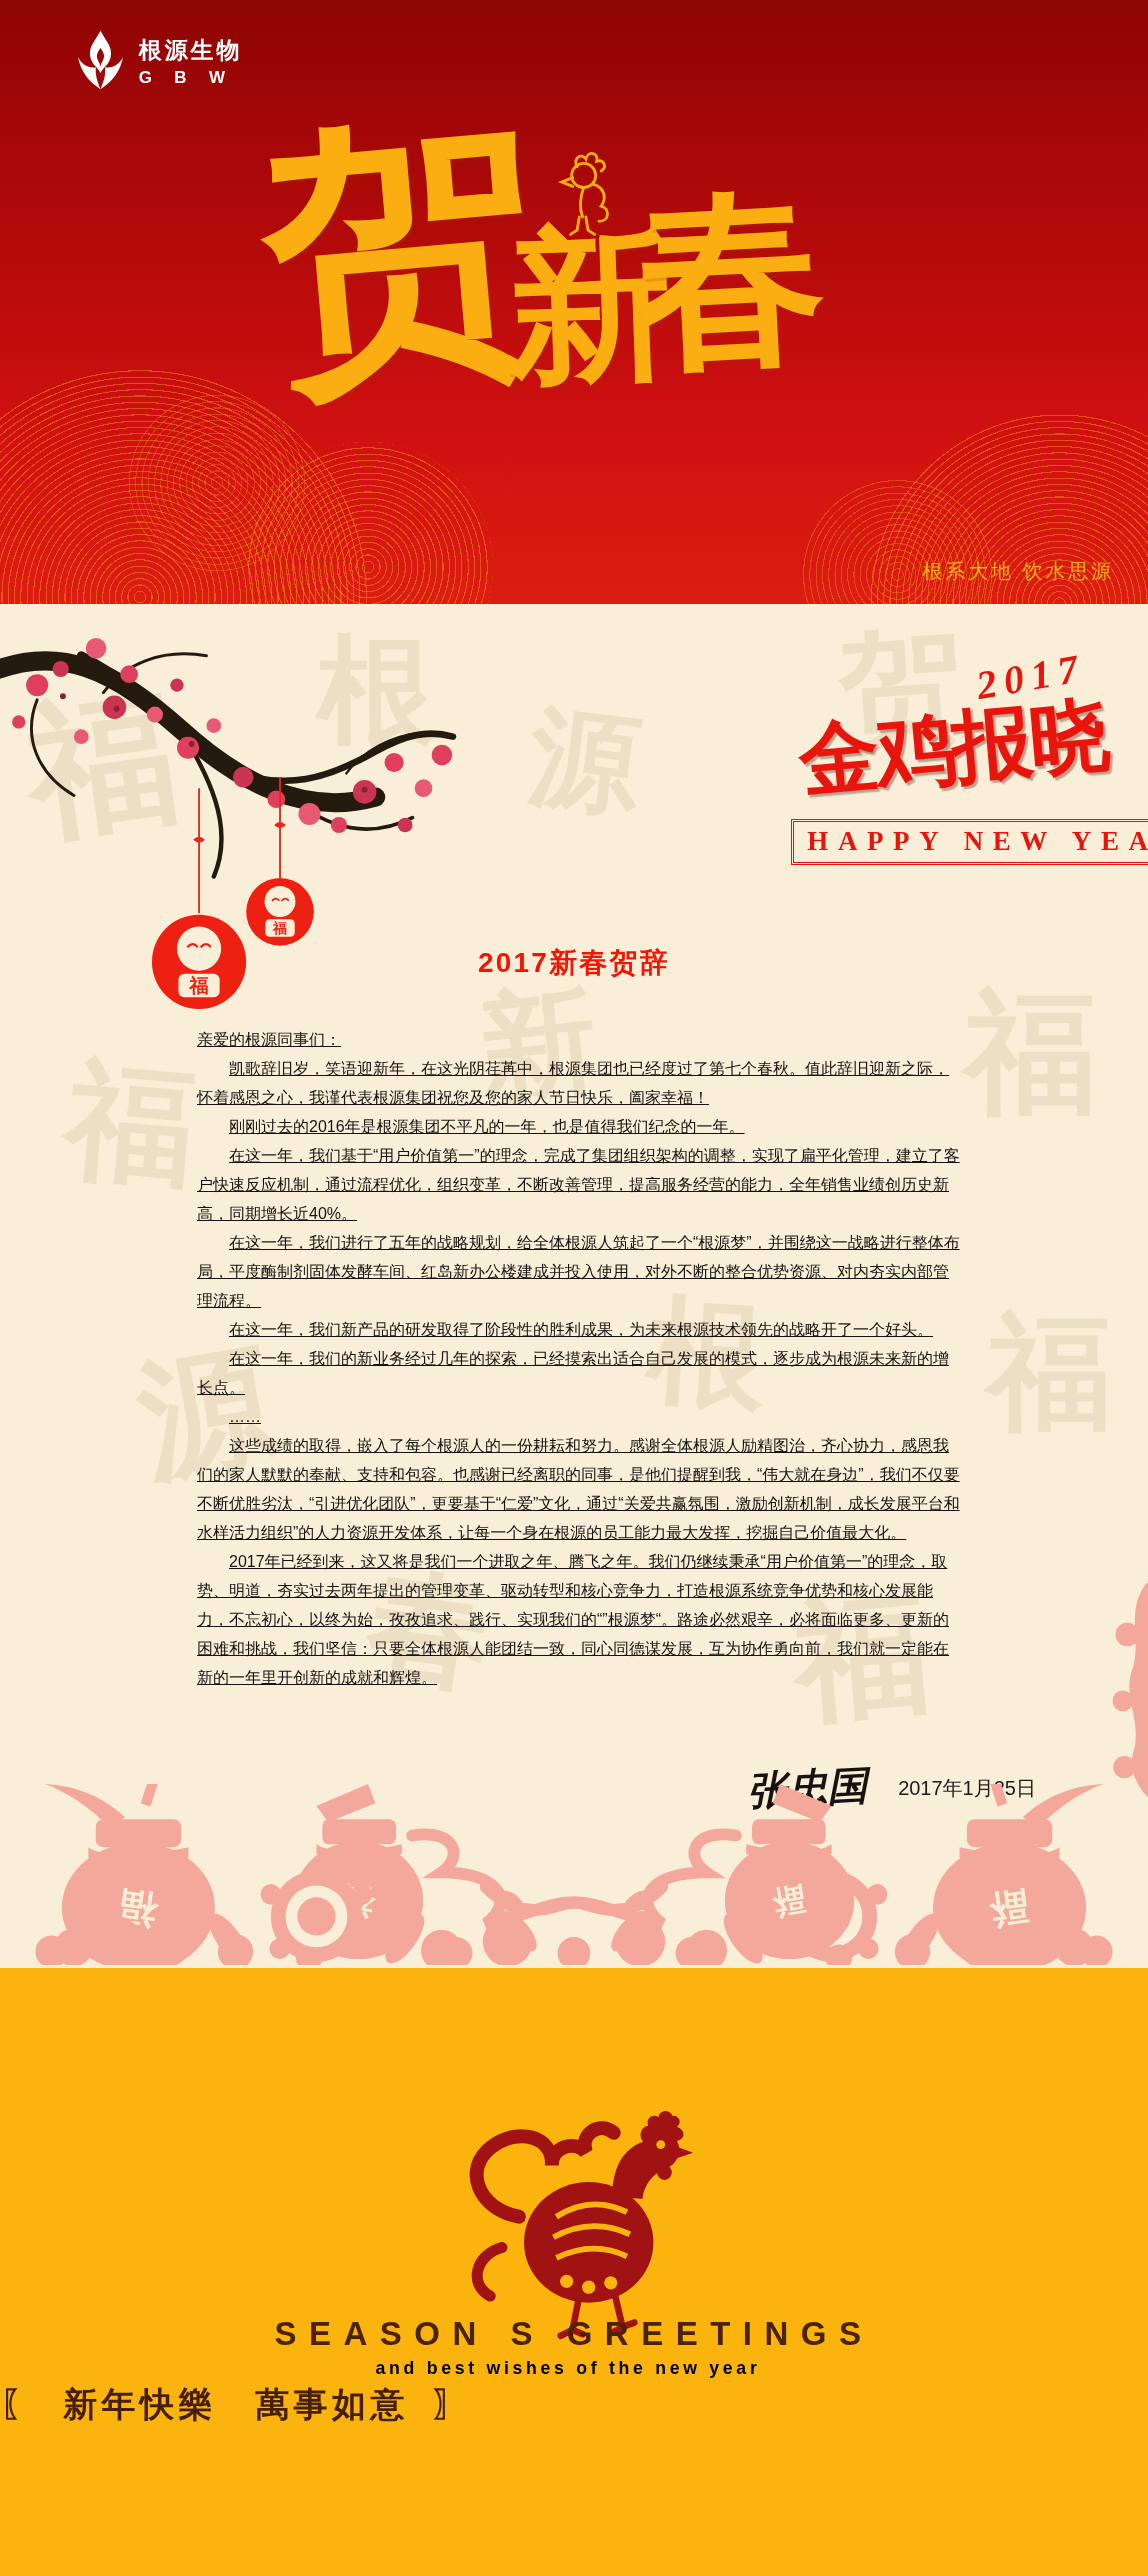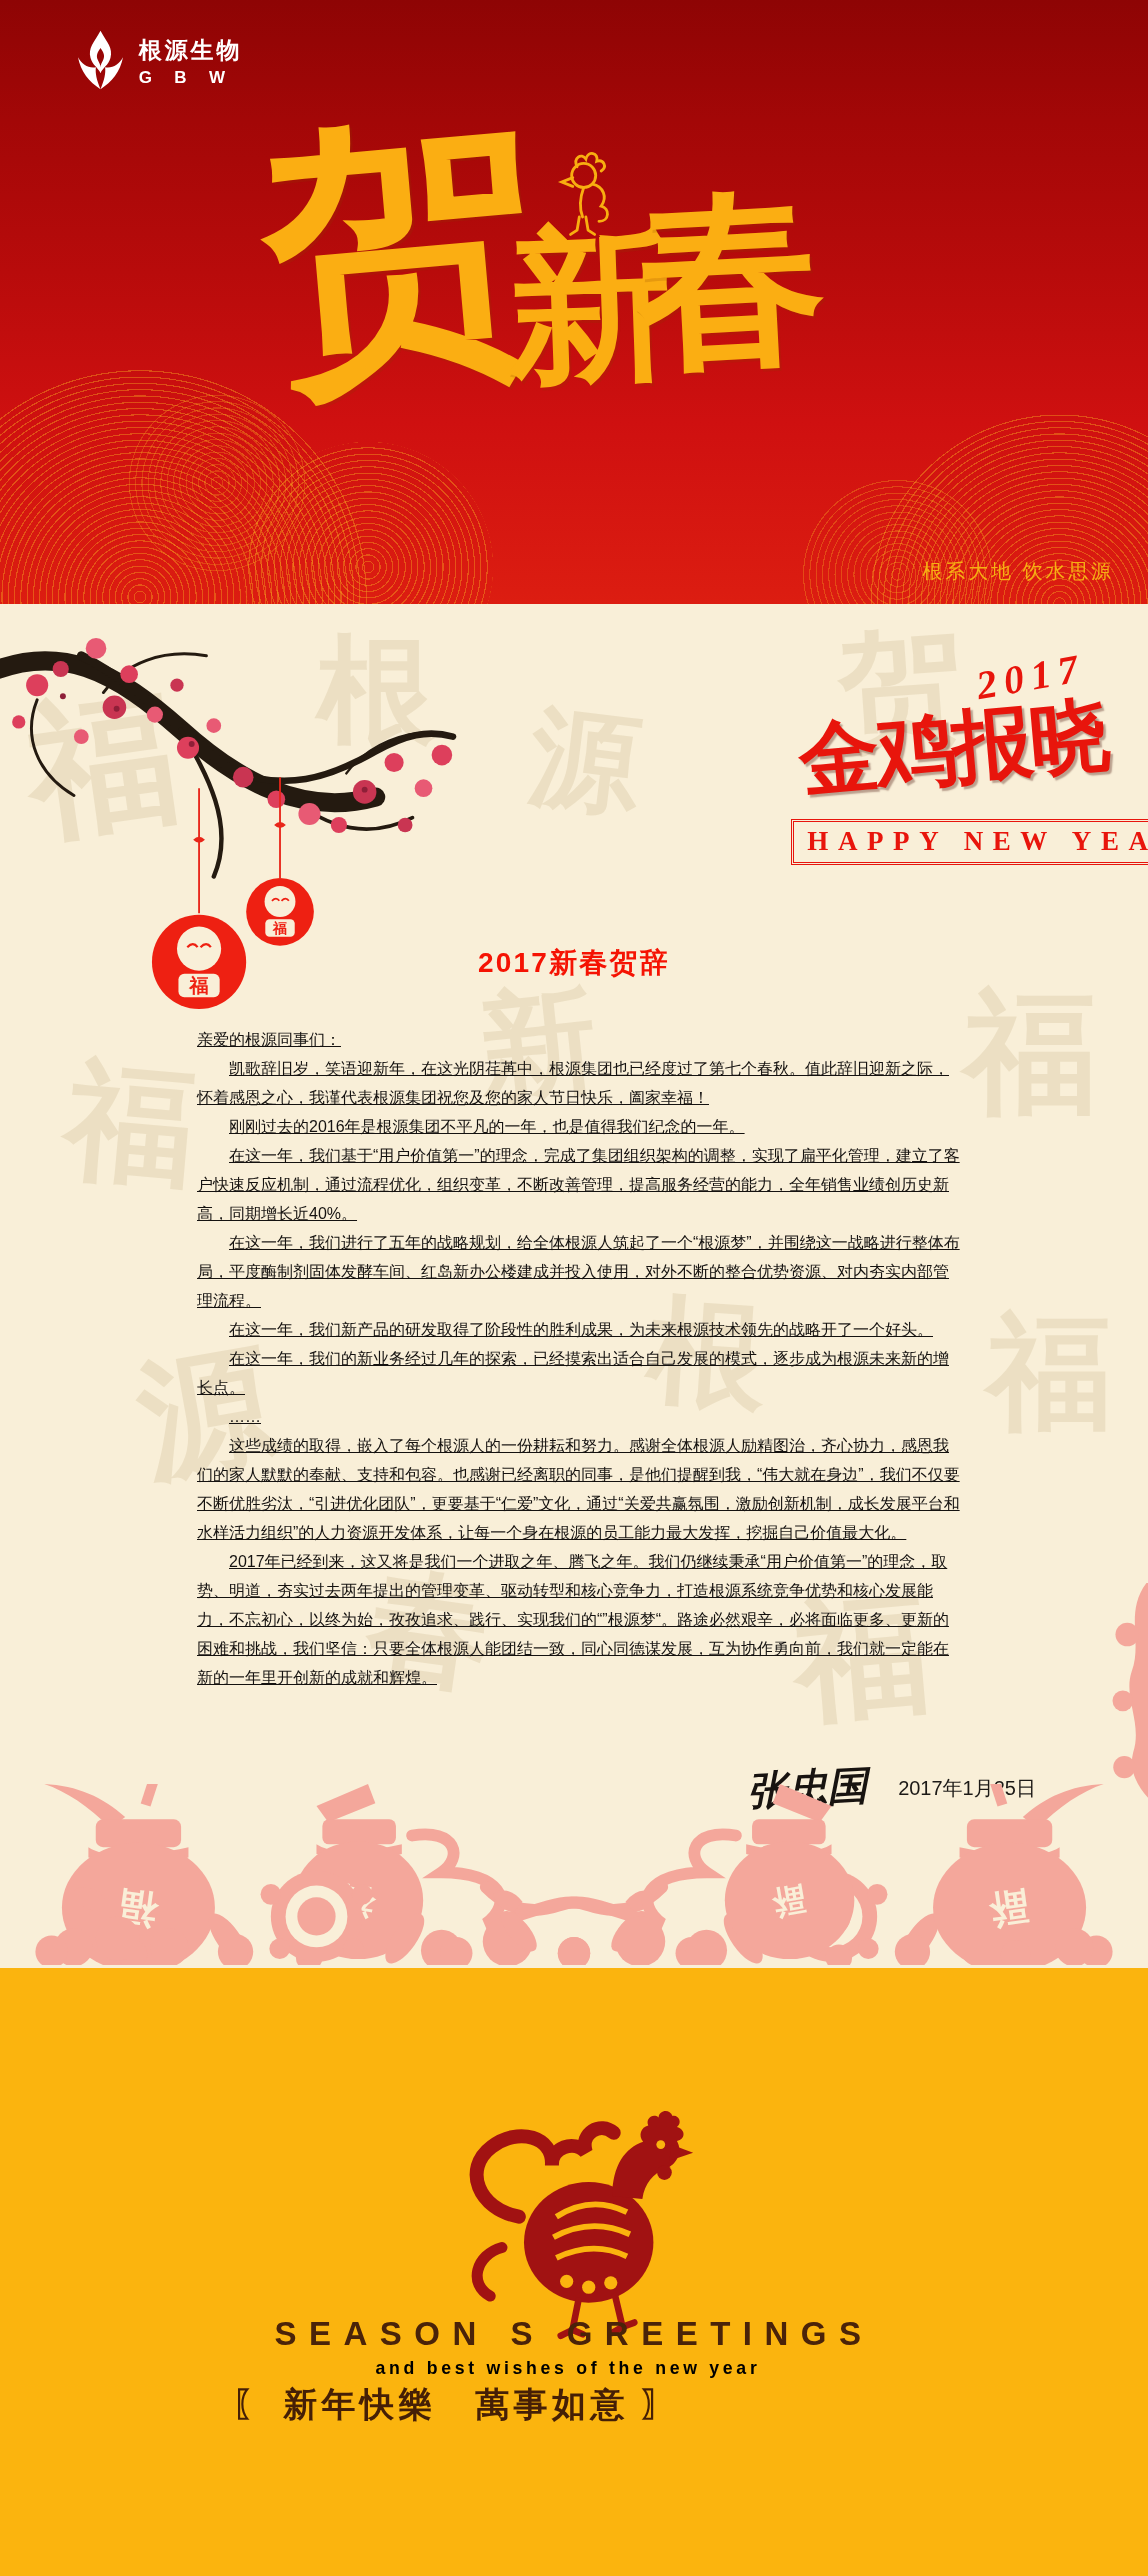--- a/index.html
+++ b/index.html
@@ -67,22 +67,22 @@
   .papercut-band { position:absolute; left:0; bottom:0; }
   .side-vine { position:absolute; right:-5.9px; top:979px; }
 
   
   .section-yellow { position:absolute; left:0; top:1968px; width:1148px; height:608px; background:#fbb40e; overflow:hidden; }
   .footer-rooster { position:absolute; left:50%; transform:translateX(-50%); top:138px; }
   .footer-greeting { position:absolute; left:0; top:347px; width:1148px; text-align:center;
     font-size:33px; font-weight:bold; letter-spacing:12.5px; color:#4a2309; }
   .footer-sub { position:absolute; left:0; top:390px; width:1136px; text-align:center;
     font-size:17.7px; font-weight:bold; letter-spacing:3.7px; color:#000000; }
-  .footer-wish { position:absolute; left:0; top:414px; width:912px; text-align:center;
-    font-family:Liberation Serif, serif; font-size:34px; font-weight:bold; letter-spacing:4.4px; color:#451f06; }
+  .footer-wish { position:absolute; left:0; top:414px; width:912px; text-align:left;
+    font-family:Liberation Mono, monospace; font-size:34px; font-weight:bold; letter-spacing:4.4px; color:#451f06; }
 </style>
 </head>
 <body>
 
 <div id="page">
 
   <div class="section-red">
     <div class="wave w1"></div>
     <div class="wave w2"></div>
     <div class="wave w3"></div>

